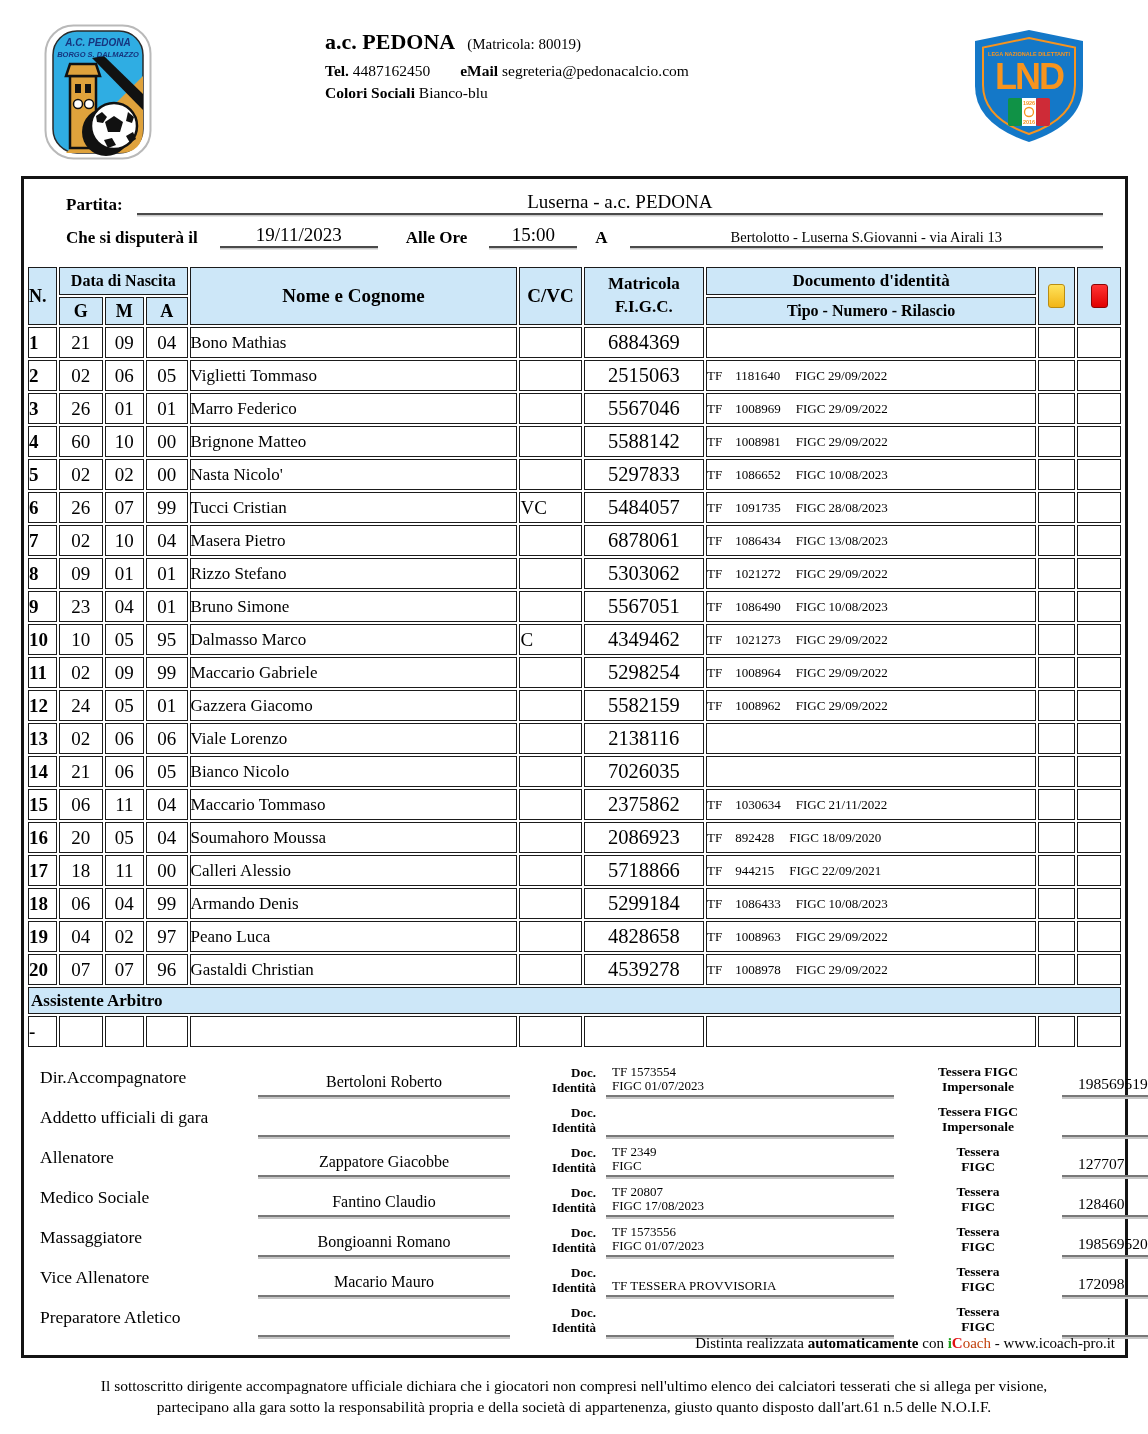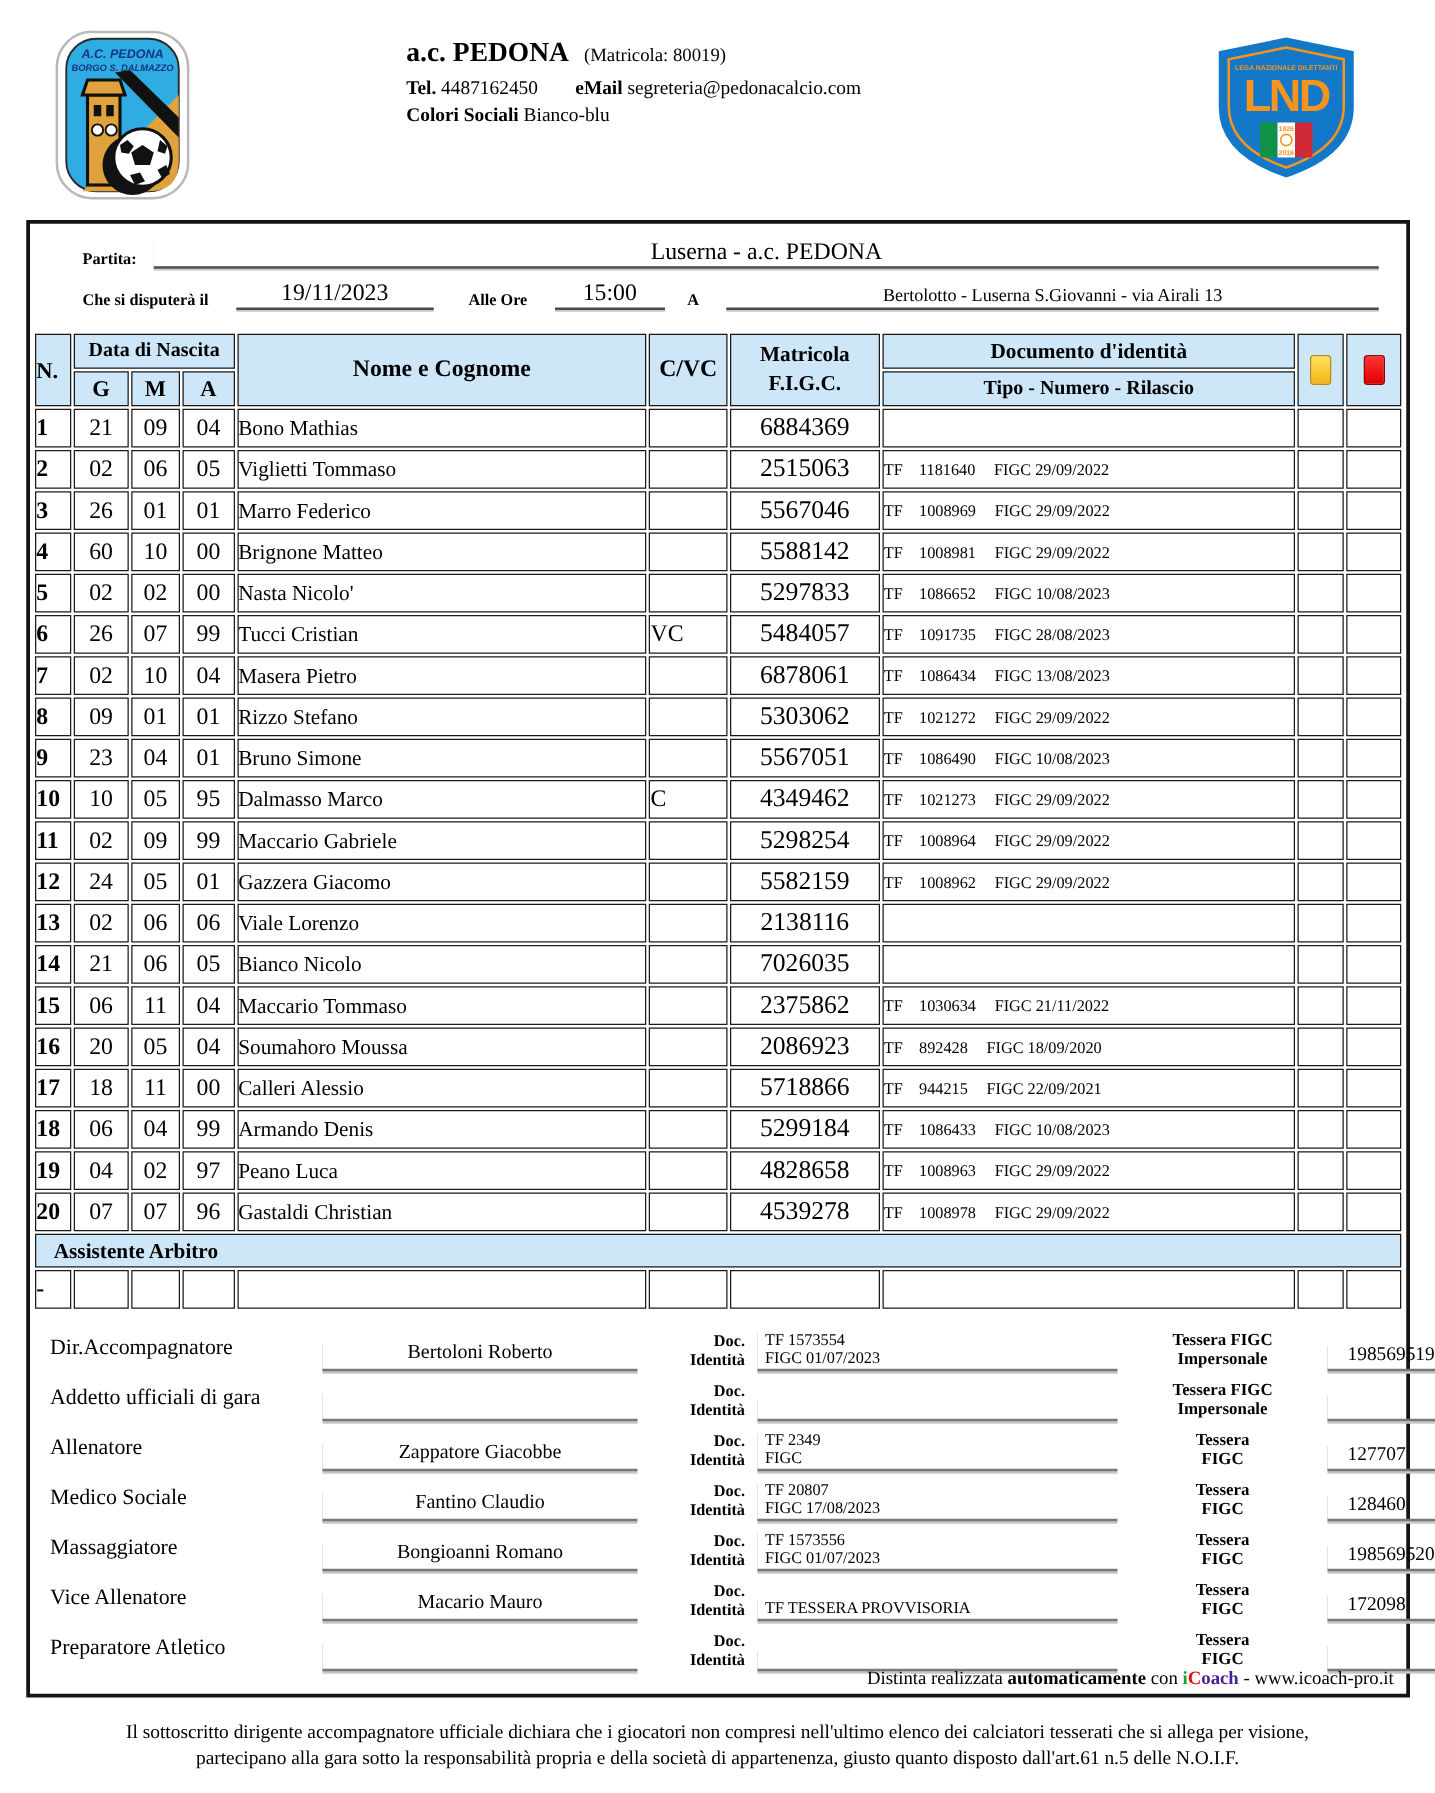--- a/index.html
+++ b/index.html
@@ -27,21 +27,21 @@
   
   .sheet {
     position:absolute; left:21px; top:176px; width:1107px; height:1182px;
     border:3px solid #141414;
     background:#fff;
   }
 
   
   .matchinfo { padding:12px 22px 6px 42px; }
   .mrow { display:flex; align-items:flex-end; margin-bottom:9px; }
-  .mlabel { font-weight:bold; font-size:13px; white-space:nowrap; }
+  .mlabel { font-weight:bold; font-size:17px; white-space:nowrap; }
   .uline {
     border-bottom:2.5px solid #4a4a4a;
     box-shadow:0 1.5px 0 #c9c9c9;
     text-align:center;
     white-space:nowrap;
   }
   .u-partita { flex:1; margin-left:14px; font-size:19px; }
   .u-date  { width:158px; margin:0 28px 0 22px; font-size:19px; }
   .u-time  { width:88px;  margin:0 18px 0 22px; font-size:19px; }
   .u-venue { flex:1; margin-left:22px; font-size:14.5px; }
@@ -81,21 +81,21 @@
   td.c-g, td.c-m, td.c-a { font-size:19px; text-align:center; }
   td.c-name{ font-size:17px; padding-left:11px; }
   td.c-cvc { font-size:19px; padding-left:7px; }
   td.c-matr{ font-size:20.5px; text-align:center; }
   td.c-doc { font-size:13px; padding-left:7px; }
   .doc-num { margin-left:13px; }
   .doc-ril { margin-left:15px; }
 
   tr.assist-row td {
     background:#CDE7F8; font-weight:bold; font-size:17px;
-    height:27px; padding-left:14px;
+    height:27px; padding-left:2px;
   }
 
   
   .staff { padding:8px 10px 0 16px; }
   .staff-row {
     display:grid;
     grid-template-columns:208px 252px 76px 288px 148px auto;
     column-gap:10px;
     height:40px;
     align-items:end;
@@ -109,21 +109,21 @@
   .s-tlabel { font-weight:bold; font-size:13.5px; line-height:1.1; text-align:center; padding-bottom:2px; }
   .s-tval { font-size:15.5px; padding:0 0 2px 16px; height:22px; width:128px; }
 
   .made-by {
     position:absolute; right:4px; bottom:2px;
     font-size:15px; padding:1px 6px;
   }
   .made-by .b { font-weight:bold; }
   .brand-i { color:#1fa01f; font-weight:bold; }
   .brand-c { color:#e01010; font-weight:bold; }
-  .brand-rest { color:#4c1d95; font-weight:bold; }
+  .brand-rest { color:#c2410c; font-weight:normal; }
 
   
   .disclaimer {
     position:absolute; left:0; top:1376px; width:1148px;
     text-align:center; font-size:15.5px; line-height:1.35;
   }
 
   
   .svg-txt { font-family:"Liberation Sans", sans-serif; }
 </style>

